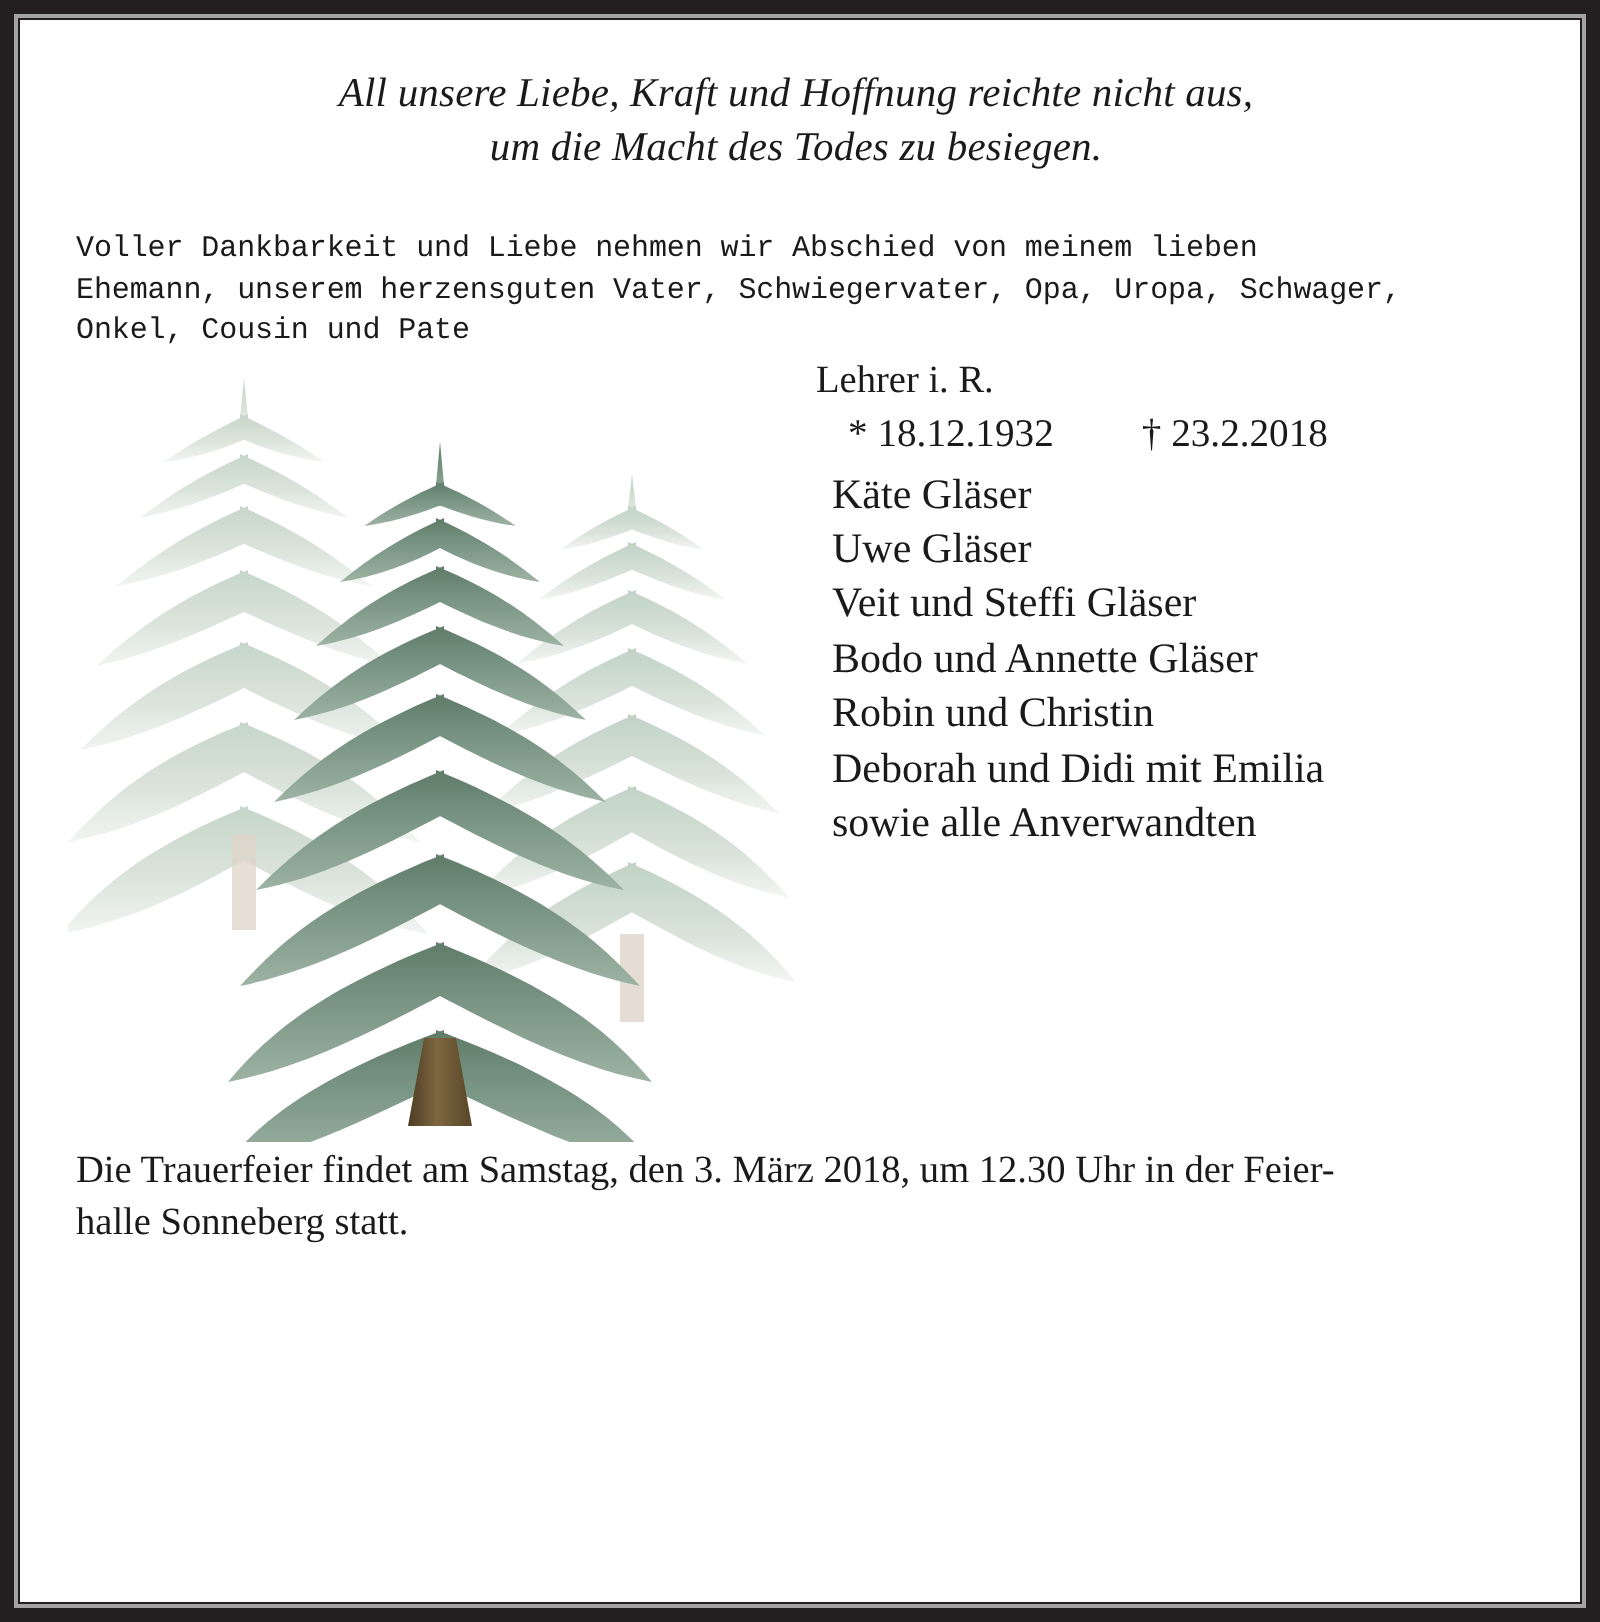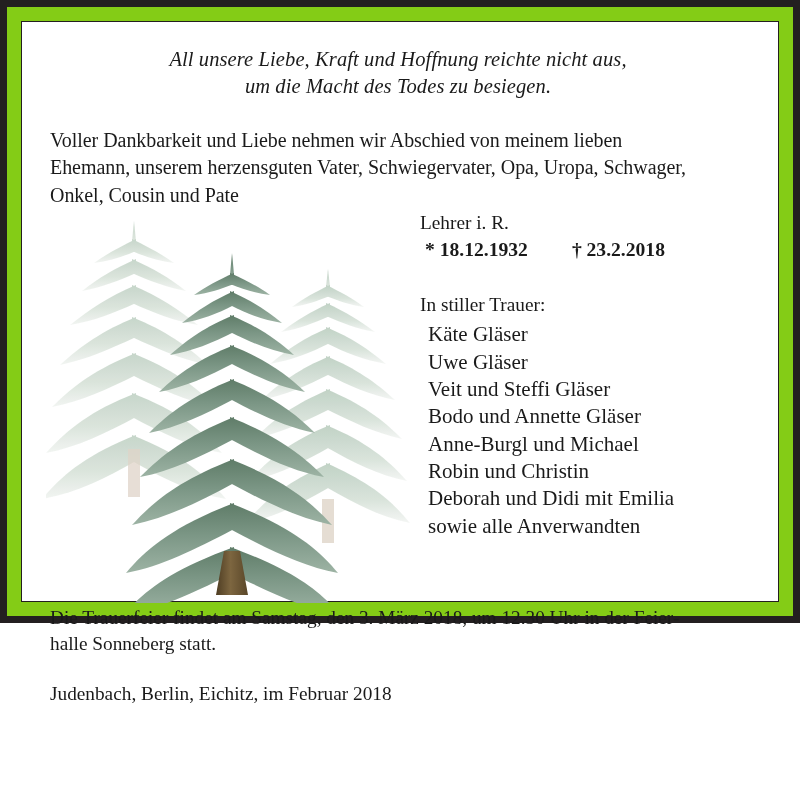--- a/index.html
+++ b/index.html
@@ -14,24 +14,24 @@
     font-family: "Liberation Serif", "DejaVu Serif", serif;
     color: #1a1a1a;
     overflow: hidden;
   }
 
   
   .notice {
     position: relative;
     box-sizing: border-box;
     width: 800px;
-    height: 623px;
-    background: #84cc16;
+    height: 811px;
+    background: #a3a3a3;
     border: 7px solid #231f20;   
-    padding: 14px;                
+    padding: 2px;                
   }
   .notice-inner {
     box-sizing: border-box;
     width: 100%;
     height: 100%;
     border: 1px solid #231f20;   
     background: #ffffff;
     position: relative;
   }
 
@@ -52,23 +52,24 @@
     line-height: 1.32;
     letter-spacing: 0.1px;
     margin: 0 0 0 0;
     padding-top: 7px;
   }
   .epigraph span { display: block; }
 
   
   .intro {
     margin: 27px 0 0 10px;
-    font-size: 20px;
+    font-size: 15px;
     line-height: 1.365;
     letter-spacing: -0.05px;
+    font-family: Liberation Mono, monospace;
   }
   .intro span { display: block; white-space: nowrap; }
 
   
   .middle {
     position: relative;
     margin-top: 2px;
     height: 392px;
   }
 
@@ -96,23 +97,22 @@
   }
   .full-name {
     font-size: 42px;
     line-height: 1.13;
     letter-spacing: -0.2px;
     margin: 0;
     white-space: nowrap;
   }
   .life-dates {
     font-size: 19.6px;
-    margin: 5px 0 0 5px;
+    margin: 5px 0 0 16px;
     white-space: nowrap;
-    font-weight: bold;
   }
   .life-dates .born { margin-right: 44px; }
   .mourn-heading {
     font-size: 19.3px;
     margin: 33px 0 0 0;
   }
   .mourners {
     list-style: none;
     margin: 5px 0 0 0;
     padding: 0 0 0 8px;
@@ -259,38 +259,35 @@
               <path d="M178 340 L194 340 L202 384 L170 384 Z" fill="url(#trunkGrad)"></path>
             </g>
           </svg>
         </div>
 
         <div class="deceased">
           <div class="honorific">Lehrer i. R.</div>
           <div class="life-dates">
             <span class="born">* 18.12.1932</span><span class="died">† 23.2.2018</span>
           </div>
-          <div class="mourn-heading">In stiller Trauer:</div>
           <ul class="mourners">
             <li>Käte Gläser</li>
             <li>Uwe Gläser</li>
             <li>Veit und Steffi Gläser</li>
             <li>Bodo und Annette Gläser</li>
-            <li>Anne-Burgl und Michael</li>
             <li>Robin und Christin</li>
             <li>Deborah und Didi mit Emilia</li>
             <li>sowie alle Anverwandten</li>
           </ul>
         </div>
       </div>
 
       <div class="closing">
         <p>
           <span>Die Trauerfeier findet am Samstag, den 3. März 2018, um 12.30 Uhr in der Feier-</span>
           <span>halle Sonneberg statt.</span>
         </p>
       </div>
 
-      <div class="place-line">Judenbach, Berlin, Eichitz, im Februar 2018</div>
 
     </div>
   </div>
 </div>
 
 </body></html>

